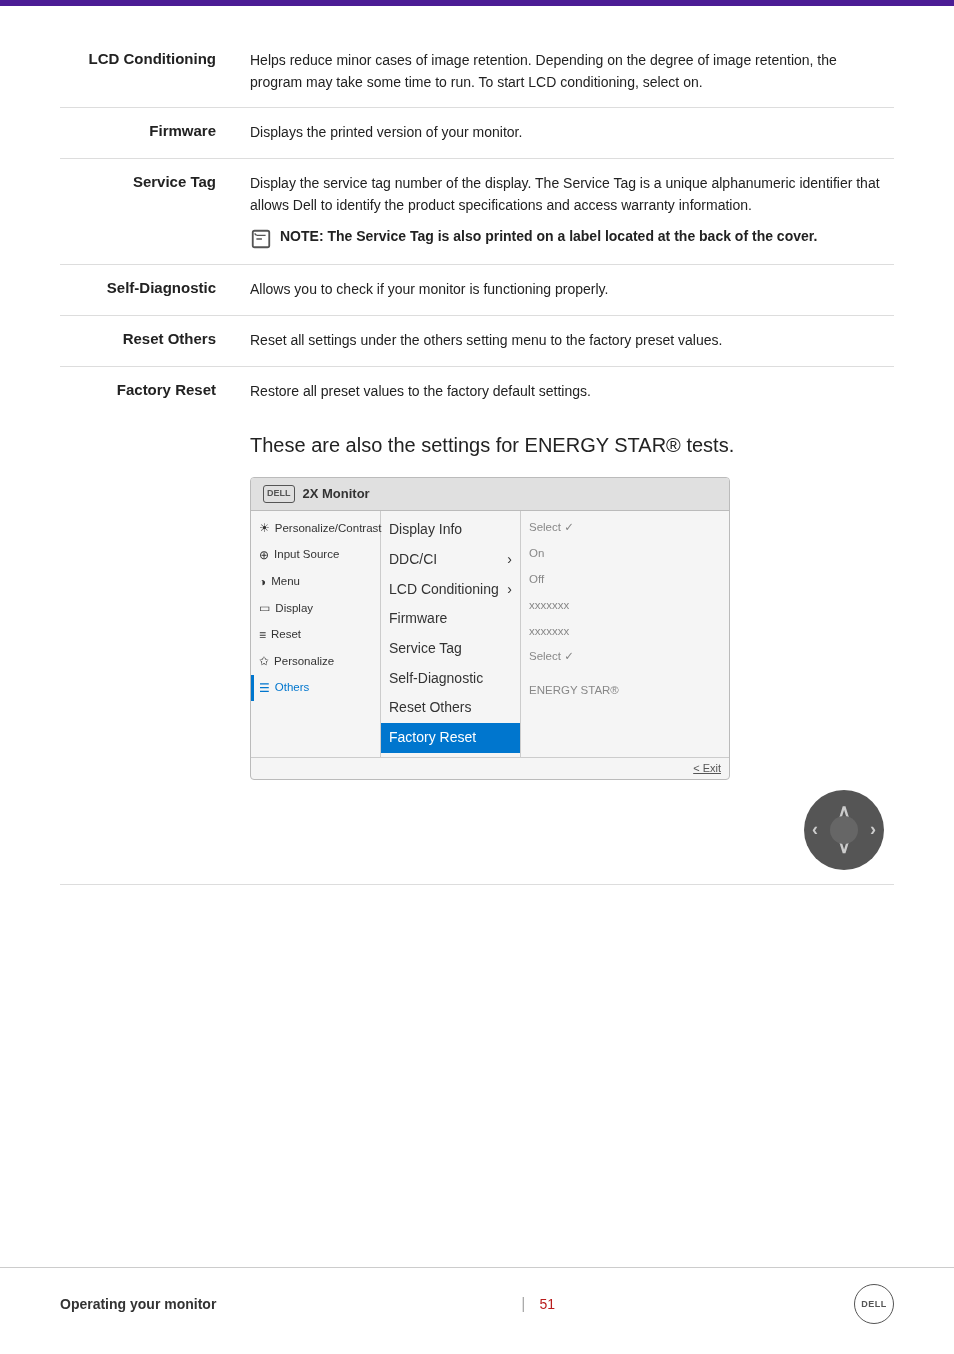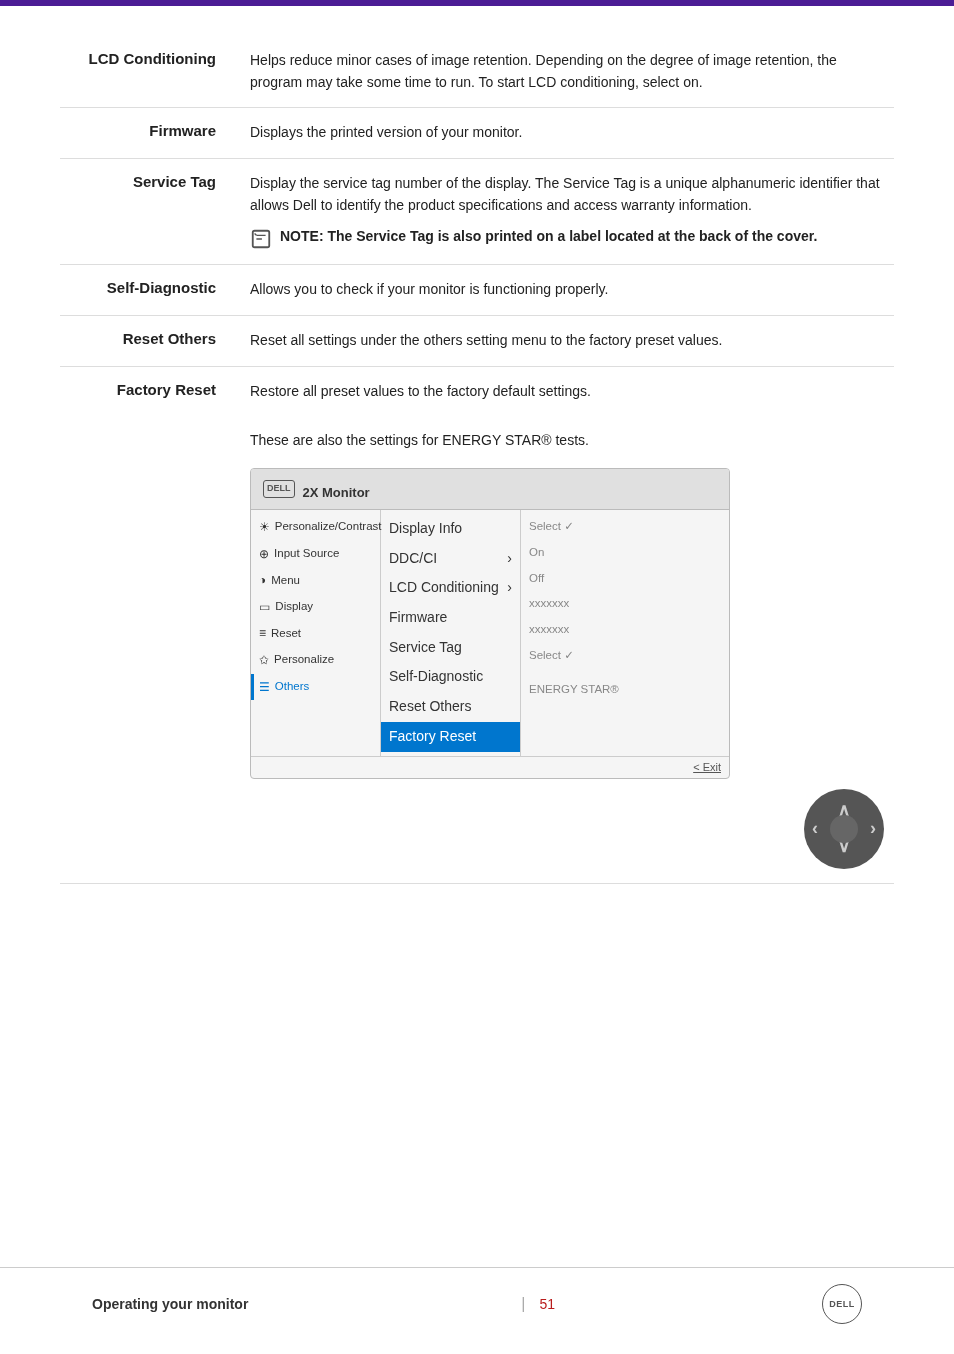--- a/index.html
+++ b/index.html
@@ -99,21 +99,20 @@
       font-weight: bold;
       border: 1px solid #555;
       border-radius: 3px;
       padding: 1px 3px;
       color: #555;
     }
 
     .osd-title {
       font-size: 13px;
       font-weight: bold;
-      margin-top: 8px;
     }
 
     .osd-body {
       display: flex;
     }
 
     .osd-left {
       width: 130px;
       border-right: 1px solid #ccc;
       padding: 4px 0;
@@ -221,21 +220,21 @@
     .joystick-arrow.right { right: 8px; }
 
     .footer {
       position: absolute;
       bottom: 30px;
       left: 0;
       right: 0;
       display: flex;
       justify-content: space-between;
       align-items: center;
-      padding: 0 92px;
+      padding: 0 60px;
       border-top: 1px solid #ccc;
       padding-top: 16px;
     }
 
     .footer-text {
       font-size: 14px;
       color: #333;
       font-weight: bold;
     }
 
@@ -306,21 +305,21 @@
           <td class="def">Reset all settings under the others setting menu to the factory preset values.</td>
         </tr>
 
         <tr>
           <td class="term">Factory Reset</td>
           <td class="def">
             <div>Restore all preset values to the factory default settings.</div>
             <br>
             <div>
 
-              <div style="margin-top: 6px; font-size: 14px; margin-bottom: 10px;">These are also the settings for ENERGY STAR® tests.</div>
+              <div style="margin-top: 6px; font-size: 20px; margin-bottom: 10px;">These are also the settings for ENERGY STAR® tests.</div>
                 <div class="osd-container">
                 <div class="osd-header">
                   <span class="osd-logo">DELL</span>
                   <span class="osd-title">2X Monitor</span>
                 </div>
                 <div class="osd-body">
 
                   <div class="osd-left">
                     <div class="osd-left-item">
                       <span class="icon-char">☀</span>

